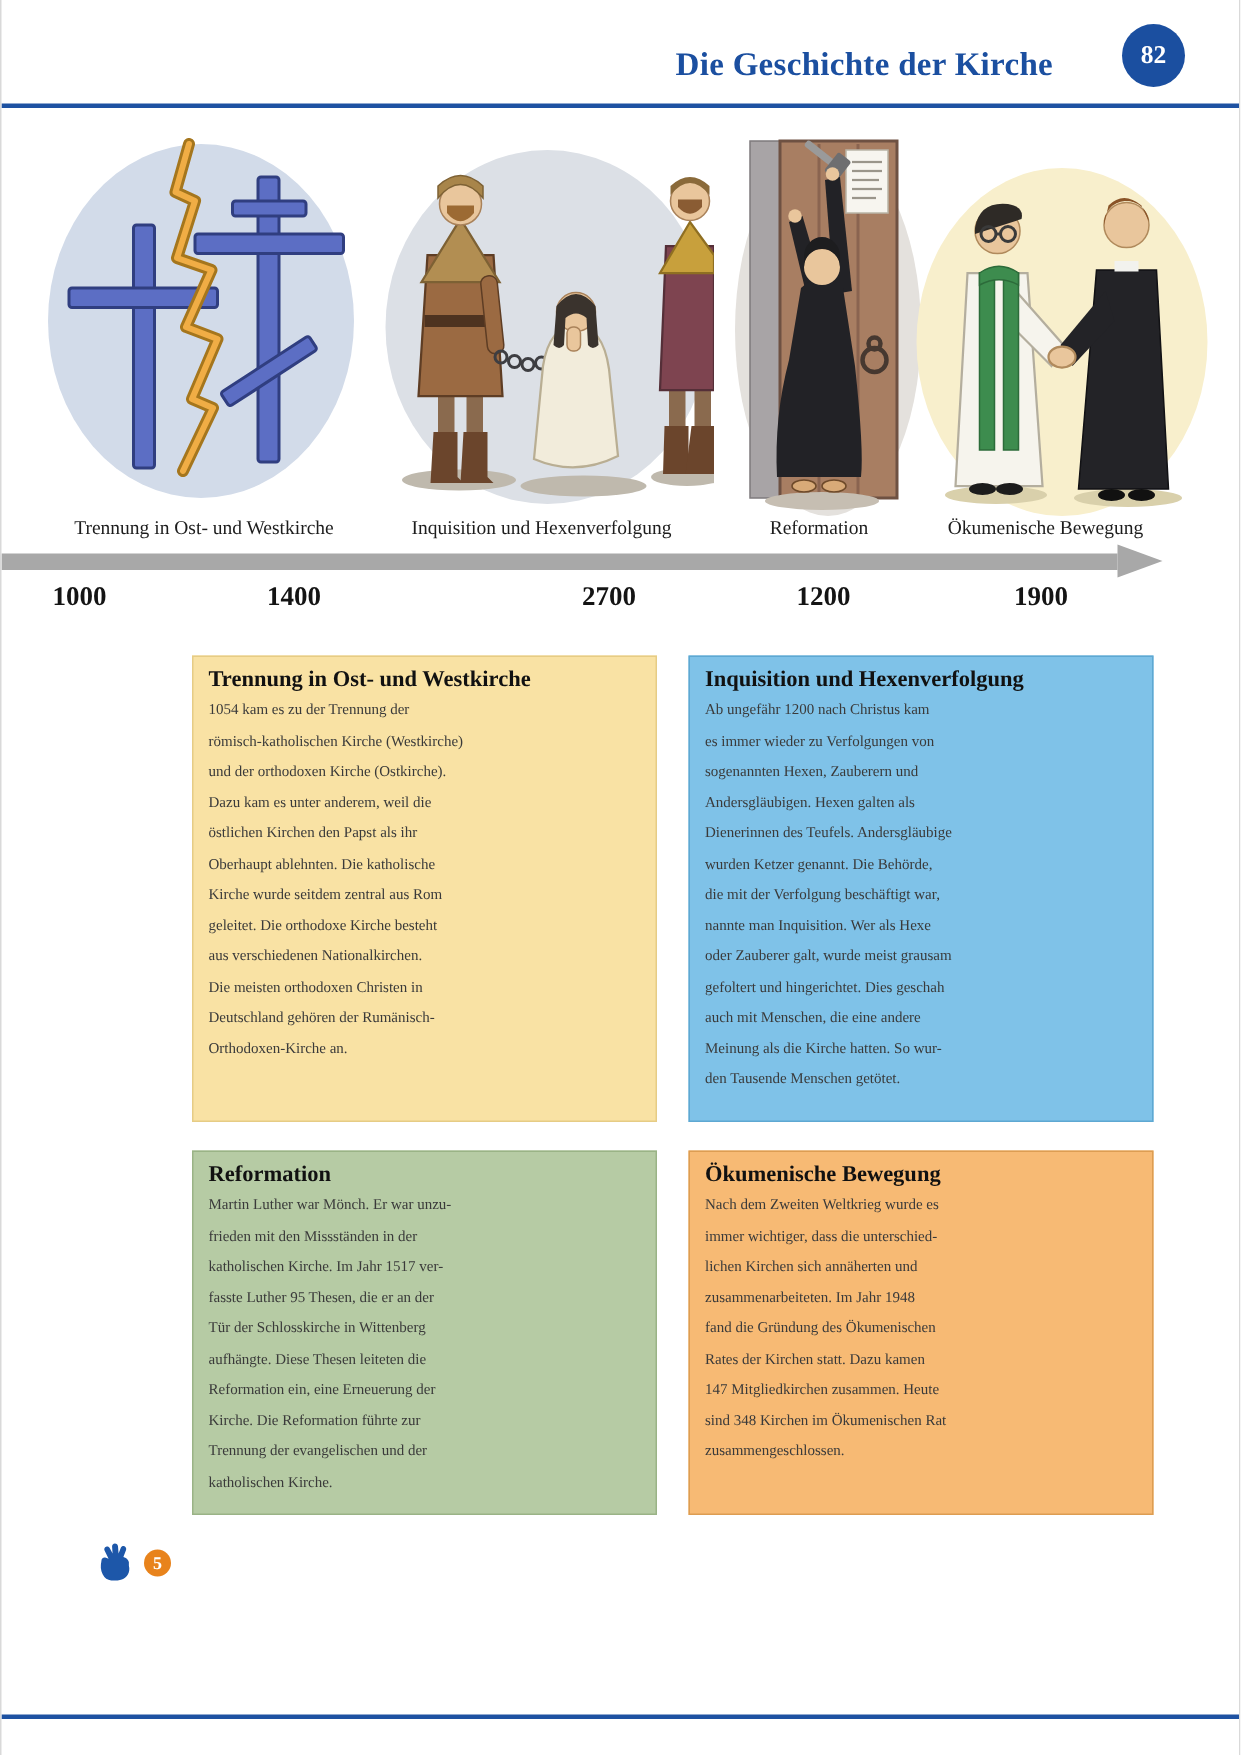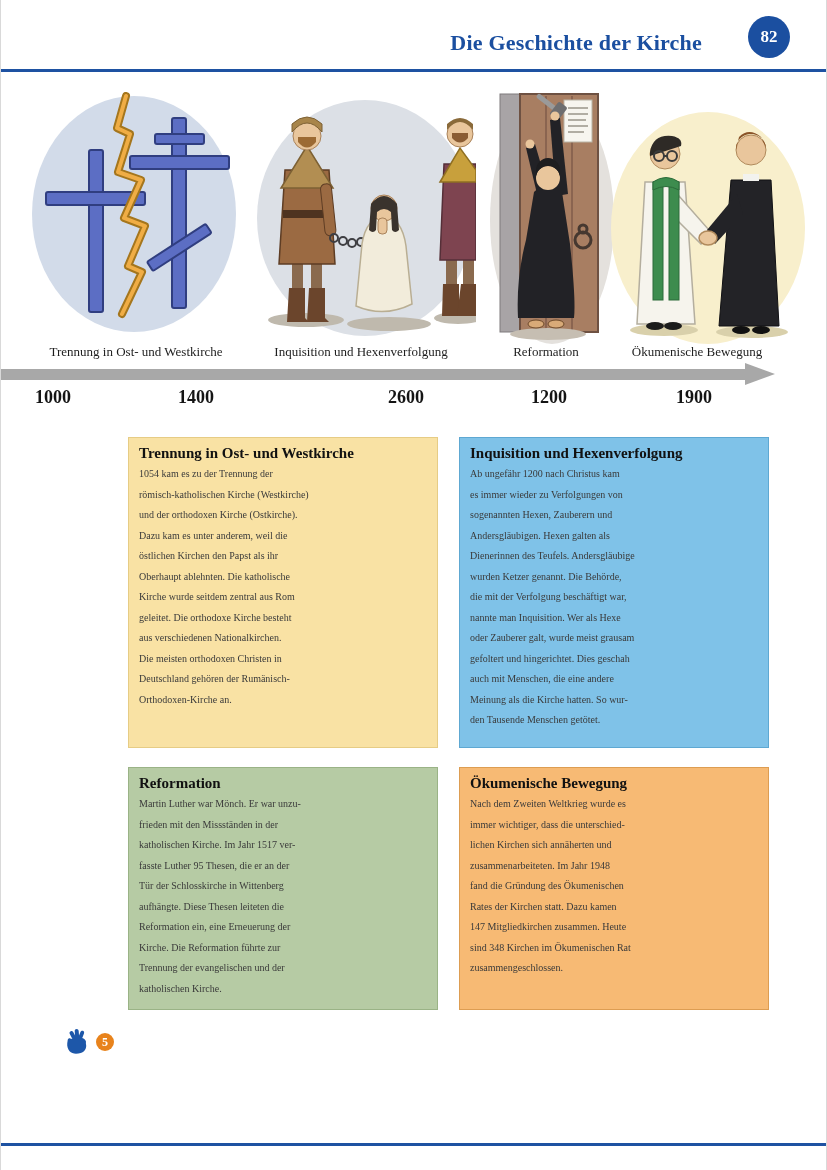--- a/index.html
+++ b/index.html
@@ -174,21 +174,21 @@
 
   <div class="caption" style="left:135px">Trennung in Ost- und Westkirche</div>
   <div class="caption" style="left:360px">Inquisition und Hexenverfolgung</div>
   <div class="caption" style="left:545px">Reformation</div>
   <div class="caption" style="left:696px">Ökumenische Bewegung</div>
 
   <div class="arrow-body"></div>
   <div class="arrow-head"></div>
   <div class="year" style="left:52px">1000</div>
   <div class="year" style="left:195px">1400</div>
-  <div class="year" style="left:405px">2600</div>
+  <div class="year" style="left:405px">2700</div>
   <div class="year" style="left:548px">1200</div>
   <div class="year" style="left:693px">1900</div>
 
   <div class="box b0">
     <div class="box-title">Trennung in Ost- und Westkirche</div>
     <div class="box-body">1054 kam es zu der Trennung der
 römisch-katholischen Kirche (Westkirche)
 und der orthodoxen Kirche (Ostkirche).
 Dazu kam es unter anderem, weil die
 östlichen Kirchen den Papst als ihr

